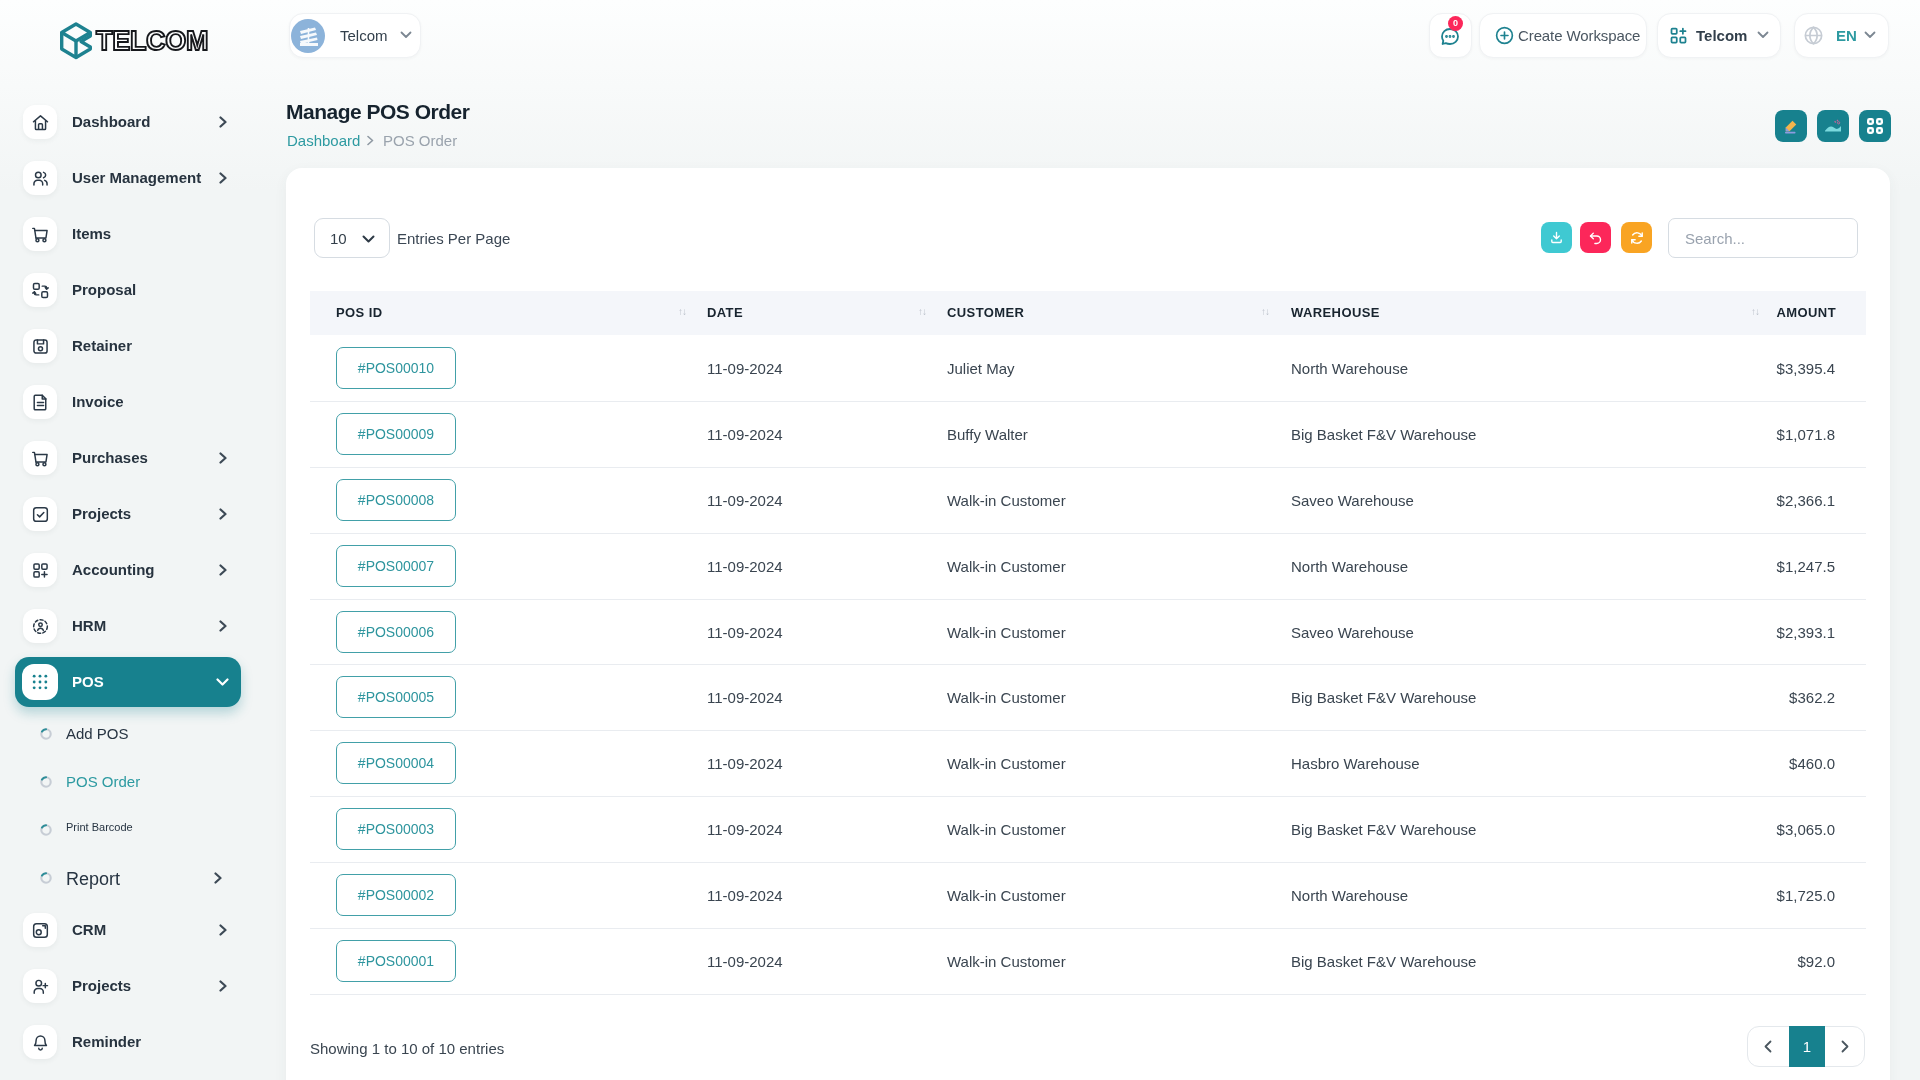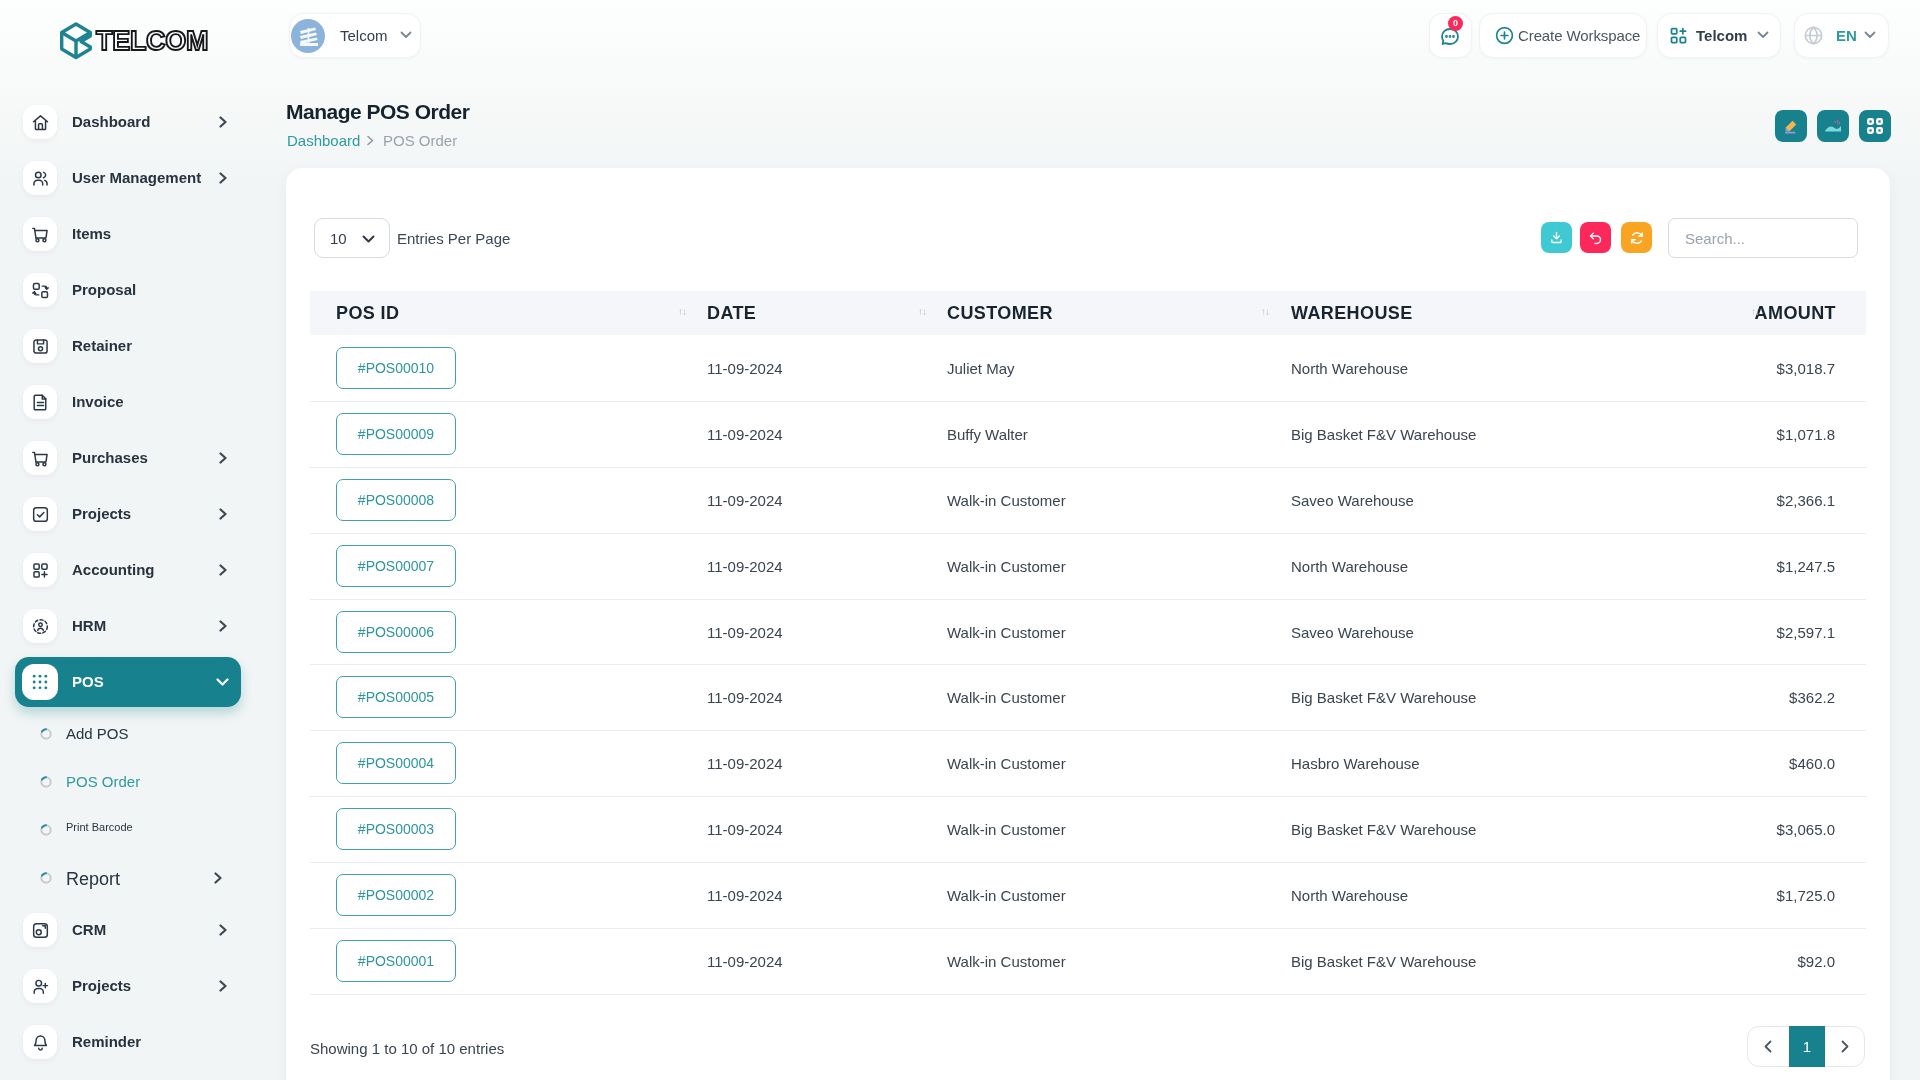--- a/index.html
+++ b/index.html
@@ -15,21 +15,21 @@
     background:linear-gradient(180deg,#fdfefe 0%,#f8fafa 45%,#f2f5f5 100%); }
   .chip { background:#fff; border:1px solid #f0f2f4; border-radius:14px;
     box-shadow:0 1px 3px rgba(40,50,60,.04); }
   .iconbox { background:#fff; border-radius:12px; box-shadow:0 2px 5px rgba(50,60,70,.06);
     display:flex; align-items:center; justify-content:center; }
   .mi-label { font-size:15px; font-weight:700; color:#27333f; }
   .chev { stroke:#3d4a56; stroke-width:2.2; fill:none; stroke-linecap:round; stroke-linejoin:round; }
   .card { left:286px; top:168px; width:1604px; height:960px; background:#fff;
     border-radius:16px; box-shadow:0 4px 14px rgba(60,70,80,.05); }
   .thead { left:310px; top:291px; width:1556px; height:47px; background:#f4f6fa; }
-  .th { position:absolute; top:0; height:47px; line-height:47px; font-size:18px;
+  .th { position:absolute; top:0; height:47px; line-height:47px; font-size:13px;
     font-weight:700; color:#18242f; letter-spacing:.4px; }
   .rowline { position:absolute; left:310px; width:1556px; height:0; border-bottom:1px solid #e9ecf0; }
   .cell { position:absolute; font-size:15px; color:#3a4550; }
   .posbtn { position:absolute; left:336px; width:120px; height:42px; border:1px solid #42a0a8;
     border-radius:7px; color:#2e959e; font-size:14px; font-weight:400; text-align:center;
     line-height:40px; background:#fff; }
   .abtn { position:absolute; width:31px; height:31px; border-radius:8px;
     display:flex; align-items:center; justify-content:center; }
 </style>
 </head>
@@ -385,21 +385,21 @@
 <div class="th" style="left:1291px;top:291px;line-height:44px">WAREHOUSE</div>
 <div class="th" style="right:84px;top:291px;line-height:44px">AMOUNT</div>
 <div class="abs" style="left:678px;top:306px;font-size:10px;color:#b9bfc9;letter-spacing:-1px">↑↓</div>
 <div class="abs" style="left:918px;top:306px;font-size:10px;color:#b9bfc9;letter-spacing:-1px">↑↓</div>
 <div class="abs" style="left:1261px;top:306px;font-size:10px;color:#b9bfc9;letter-spacing:-1px">↑↓</div>
 <div class="abs" style="left:1751px;top:306px;font-size:10px;color:#b9bfc9;letter-spacing:-1px">↑↓</div>
 <div class="posbtn" style="top:347px">#POS00010</div>
 <div class="cell" style="left:707px;top:360px">11-09-2024</div>
 <div class="cell" style="left:947px;top:360px">Juliet May</div>
 <div class="cell" style="left:1291px;top:360px">North Warehouse</div>
-<div class="cell" style="right:85px;top:360px">$3,018.7</div>
+<div class="cell" style="right:85px;top:360px">$3,395.4</div>
 <div class="rowline" style="top:401px"></div>
 <div class="posbtn" style="top:413px">#POS00009</div>
 <div class="cell" style="left:707px;top:426px">11-09-2024</div>
 <div class="cell" style="left:947px;top:426px">Buffy Walter</div>
 <div class="cell" style="left:1291px;top:426px">Big Basket F&amp;V Warehouse</div>
 <div class="cell" style="right:85px;top:426px">$1,071.8</div>
 <div class="rowline" style="top:467px"></div>
 <div class="posbtn" style="top:479px">#POS00008</div>
 <div class="cell" style="left:707px;top:492px">11-09-2024</div>
 <div class="cell" style="left:947px;top:492px">Walk-in Customer</div>
@@ -409,21 +409,21 @@
 <div class="posbtn" style="top:545px">#POS00007</div>
 <div class="cell" style="left:707px;top:558px">11-09-2024</div>
 <div class="cell" style="left:947px;top:558px">Walk-in Customer</div>
 <div class="cell" style="left:1291px;top:558px">North Warehouse</div>
 <div class="cell" style="right:85px;top:558px">$1,247.5</div>
 <div class="rowline" style="top:599px"></div>
 <div class="posbtn" style="top:611px">#POS00006</div>
 <div class="cell" style="left:707px;top:624px">11-09-2024</div>
 <div class="cell" style="left:947px;top:624px">Walk-in Customer</div>
 <div class="cell" style="left:1291px;top:624px">Saveo Warehouse</div>
-<div class="cell" style="right:85px;top:624px">$2,597.1</div>
+<div class="cell" style="right:85px;top:624px">$2,393.1</div>
 <div class="rowline" style="top:664px"></div>
 <div class="posbtn" style="top:676px">#POS00005</div>
 <div class="cell" style="left:707px;top:689px">11-09-2024</div>
 <div class="cell" style="left:947px;top:689px">Walk-in Customer</div>
 <div class="cell" style="left:1291px;top:689px">Big Basket F&amp;V Warehouse</div>
 <div class="cell" style="right:85px;top:689px">$362.2</div>
 <div class="rowline" style="top:730px"></div>
 <div class="posbtn" style="top:742px">#POS00004</div>
 <div class="cell" style="left:707px;top:755px">11-09-2024</div>
 <div class="cell" style="left:947px;top:755px">Walk-in Customer</div>

